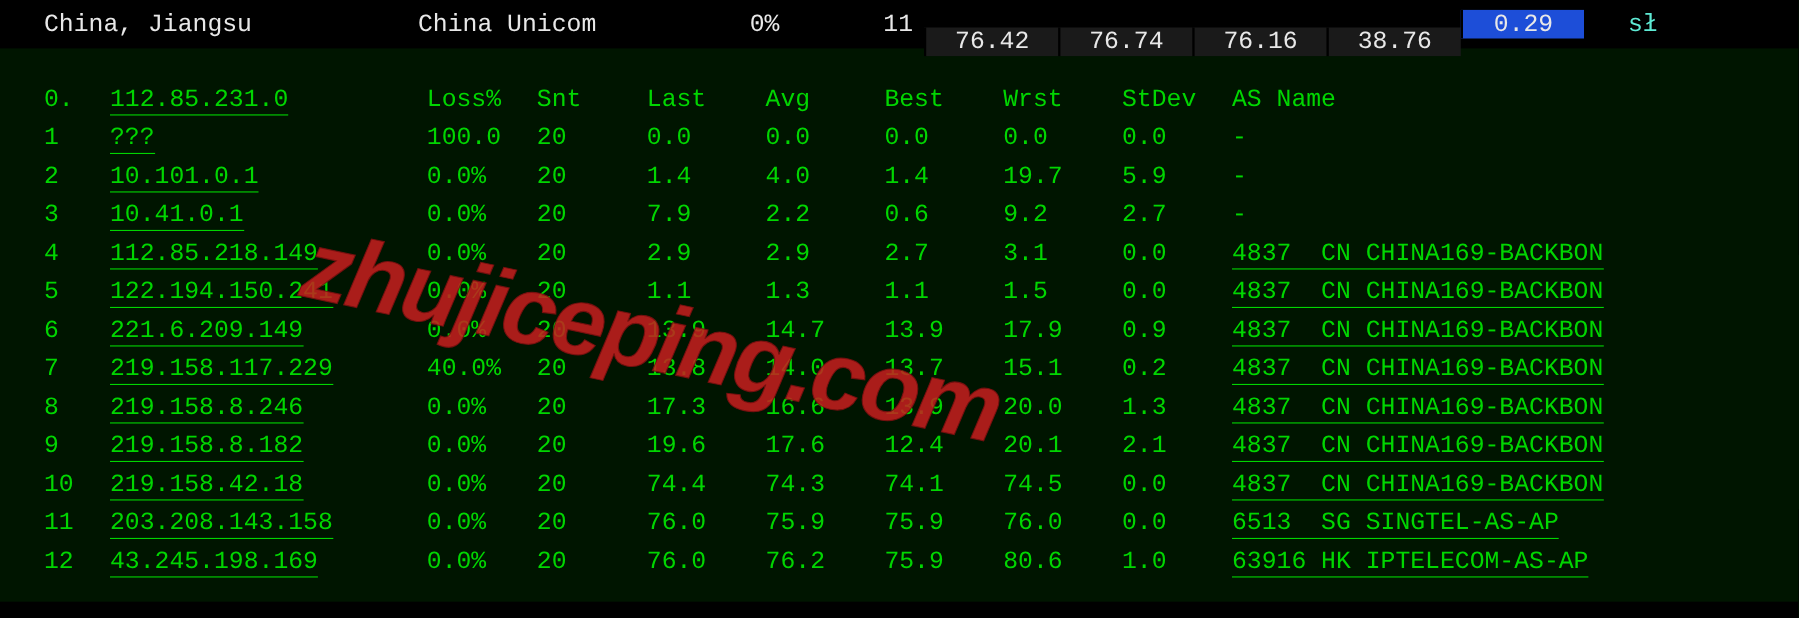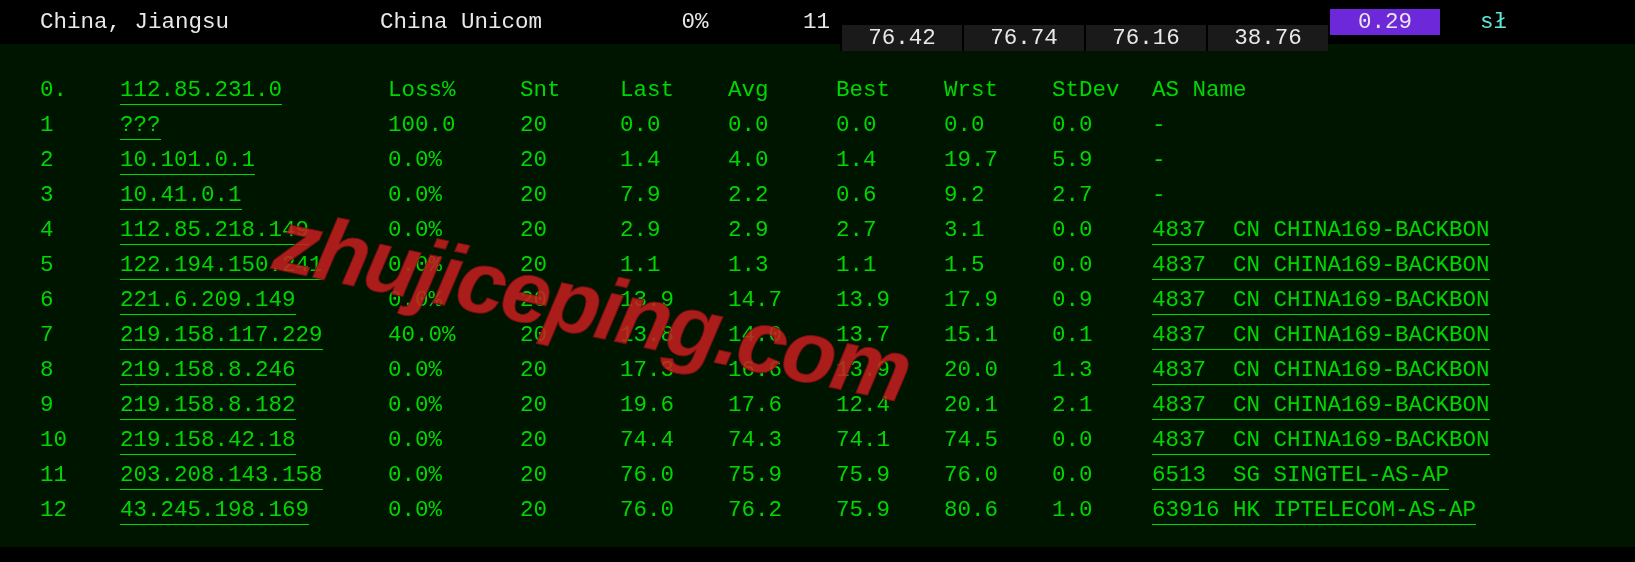--- a/index.html
+++ b/index.html
@@ -21,32 +21,32 @@
       color: #e8e8e8;
       padding-left: 40px;
       justify-content: center;
     }
     .topbar .cell { white-space: pre; }
     .tc-loc { width: 340px; }
     .tc-isp { width: 250px; }
     .tc-loss { width: 130px; text-align: center; }
     .tc-snt { width: 80px; text-align: right; padding-right: 10px; }
     .tc-box { width: 122px; text-align: center; background: #1a1a1a; border-left: 2px solid #000; margin-top: 32px; }
-    .tc-box2 { width: 112px; text-align: center; background: #6d28d9; border-left: 2px solid #000; }
+    .tc-box2 { width: 112px; text-align: center; background: #1d4ed8; border-left: 2px solid #000; }
     .tc-right { flex: 1; padding-left: 40px; color: #5eead4; }
     .trace {
       background: #001500;
       padding: 28px 0 20px 40px;
     }
     .row { display: flex; height: 35px; align-items: center; white-space: pre; }
     .c-hop { width: 60px; }
     .c-ip   { width: 288px; }
-    .c-ip span { border-bottom: 1px solid #00d600; padding-bottom: 1px; margin-left: 20px; }
+    .c-ip span { border-bottom: 1px solid #00d600; padding-bottom: 1px; }
     .c-loss { width: 100px; }
-    .c-snt  { width: 100px; margin-left: 32px; }
+    .c-snt  { width: 100px; }
     .c-last { width: 108px; }
     .c-avg  { width: 108px; }
     .c-best { width: 108px; }
     .c-wrst { width: 108px; }
     .c-stdev{ width: 100px; }
     .c-as   { flex: 1; }
     .c-as span { border-bottom: 1px solid #00d600; padding-bottom: 1px; text-align: right; }
     .header-row .c-ip span { border-bottom: 1px solid #00d600; }
     .header-row .c-loss, .header-row .c-snt, .header-row .c-last, .header-row .c-avg,
     .header-row .c-best, .header-row .c-wrst, .header-row .c-stdev, .header-row .c-as {
@@ -96,21 +96,21 @@
     <div class="c-stdev">StDev</div>
     <div class="c-as">AS Name</div>
   </div>
   <div id="hops">
       <div class="row"><div class="c-hop">1</div><div class="c-ip"><span>???</span></div><div class="c-loss">100.0</div><div class="c-snt">20</div><div class="c-last">0.0</div><div class="c-avg">0.0</div><div class="c-best">0.0</div><div class="c-wrst">0.0</div><div class="c-stdev">0.0</div><div class="c-as">-</div></div>
       <div class="row"><div class="c-hop">2</div><div class="c-ip"><span>10.101.0.1</span></div><div class="c-loss">0.0%</div><div class="c-snt">20</div><div class="c-last">1.4</div><div class="c-avg">4.0</div><div class="c-best">1.4</div><div class="c-wrst">19.7</div><div class="c-stdev">5.9</div><div class="c-as">-</div></div>
       <div class="row"><div class="c-hop">3</div><div class="c-ip"><span>10.41.0.1</span></div><div class="c-loss">0.0%</div><div class="c-snt">20</div><div class="c-last">7.9</div><div class="c-avg">2.2</div><div class="c-best">0.6</div><div class="c-wrst">9.2</div><div class="c-stdev">2.7</div><div class="c-as">-</div></div>
       <div class="row"><div class="c-hop">4</div><div class="c-ip"><span>112.85.218.149</span></div><div class="c-loss">0.0%</div><div class="c-snt">20</div><div class="c-last">2.9</div><div class="c-avg">2.9</div><div class="c-best">2.7</div><div class="c-wrst">3.1</div><div class="c-stdev">0.0</div><div class="c-as"><span>4837  CN CHINA169-BACKBON</span></div></div>
       <div class="row"><div class="c-hop">5</div><div class="c-ip"><span>122.194.150.241</span></div><div class="c-loss">0.0%</div><div class="c-snt">20</div><div class="c-last">1.1</div><div class="c-avg">1.3</div><div class="c-best">1.1</div><div class="c-wrst">1.5</div><div class="c-stdev">0.0</div><div class="c-as"><span>4837  CN CHINA169-BACKBON</span></div></div>
       <div class="row"><div class="c-hop">6</div><div class="c-ip"><span>221.6.209.149</span></div><div class="c-loss">0.0%</div><div class="c-snt">20</div><div class="c-last">13.9</div><div class="c-avg">14.7</div><div class="c-best">13.9</div><div class="c-wrst">17.9</div><div class="c-stdev">0.9</div><div class="c-as"><span>4837  CN CHINA169-BACKBON</span></div></div>
-      <div class="row"><div class="c-hop">7</div><div class="c-ip"><span>219.158.117.229</span></div><div class="c-loss">40.0%</div><div class="c-snt">20</div><div class="c-last">13.8</div><div class="c-avg">14.0</div><div class="c-best">13.7</div><div class="c-wrst">15.1</div><div class="c-stdev">0.1</div><div class="c-as"><span>4837  CN CHINA169-BACKBON</span></div></div>
+      <div class="row"><div class="c-hop">7</div><div class="c-ip"><span>219.158.117.229</span></div><div class="c-loss">40.0%</div><div class="c-snt">20</div><div class="c-last">13.8</div><div class="c-avg">14.0</div><div class="c-best">13.7</div><div class="c-wrst">15.1</div><div class="c-stdev">0.2</div><div class="c-as"><span>4837  CN CHINA169-BACKBON</span></div></div>
       <div class="row"><div class="c-hop">8</div><div class="c-ip"><span>219.158.8.246</span></div><div class="c-loss">0.0%</div><div class="c-snt">20</div><div class="c-last">17.3</div><div class="c-avg">16.6</div><div class="c-best">13.9</div><div class="c-wrst">20.0</div><div class="c-stdev">1.3</div><div class="c-as"><span>4837  CN CHINA169-BACKBON</span></div></div>
       <div class="row"><div class="c-hop">9</div><div class="c-ip"><span>219.158.8.182</span></div><div class="c-loss">0.0%</div><div class="c-snt">20</div><div class="c-last">19.6</div><div class="c-avg">17.6</div><div class="c-best">12.4</div><div class="c-wrst">20.1</div><div class="c-stdev">2.1</div><div class="c-as"><span>4837  CN CHINA169-BACKBON</span></div></div>
       <div class="row"><div class="c-hop">10</div><div class="c-ip"><span>219.158.42.18</span></div><div class="c-loss">0.0%</div><div class="c-snt">20</div><div class="c-last">74.4</div><div class="c-avg">74.3</div><div class="c-best">74.1</div><div class="c-wrst">74.5</div><div class="c-stdev">0.0</div><div class="c-as"><span>4837  CN CHINA169-BACKBON</span></div></div>
       <div class="row"><div class="c-hop">11</div><div class="c-ip"><span>203.208.143.158</span></div><div class="c-loss">0.0%</div><div class="c-snt">20</div><div class="c-last">76.0</div><div class="c-avg">75.9</div><div class="c-best">75.9</div><div class="c-wrst">76.0</div><div class="c-stdev">0.0</div><div class="c-as"><span>6513  SG SINGTEL-AS-AP</span></div></div>
       <div class="row"><div class="c-hop">12</div><div class="c-ip"><span>43.245.198.169</span></div><div class="c-loss">0.0%</div><div class="c-snt">20</div><div class="c-last">76.0</div><div class="c-avg">76.2</div><div class="c-best">75.9</div><div class="c-wrst">80.6</div><div class="c-stdev">1.0</div><div class="c-as"><span>63916 HK IPTELECOM-AS-AP</span></div></div>
     </div>
 </div>
 
 <div class="watermark">zhujiceping.com</div>
 

